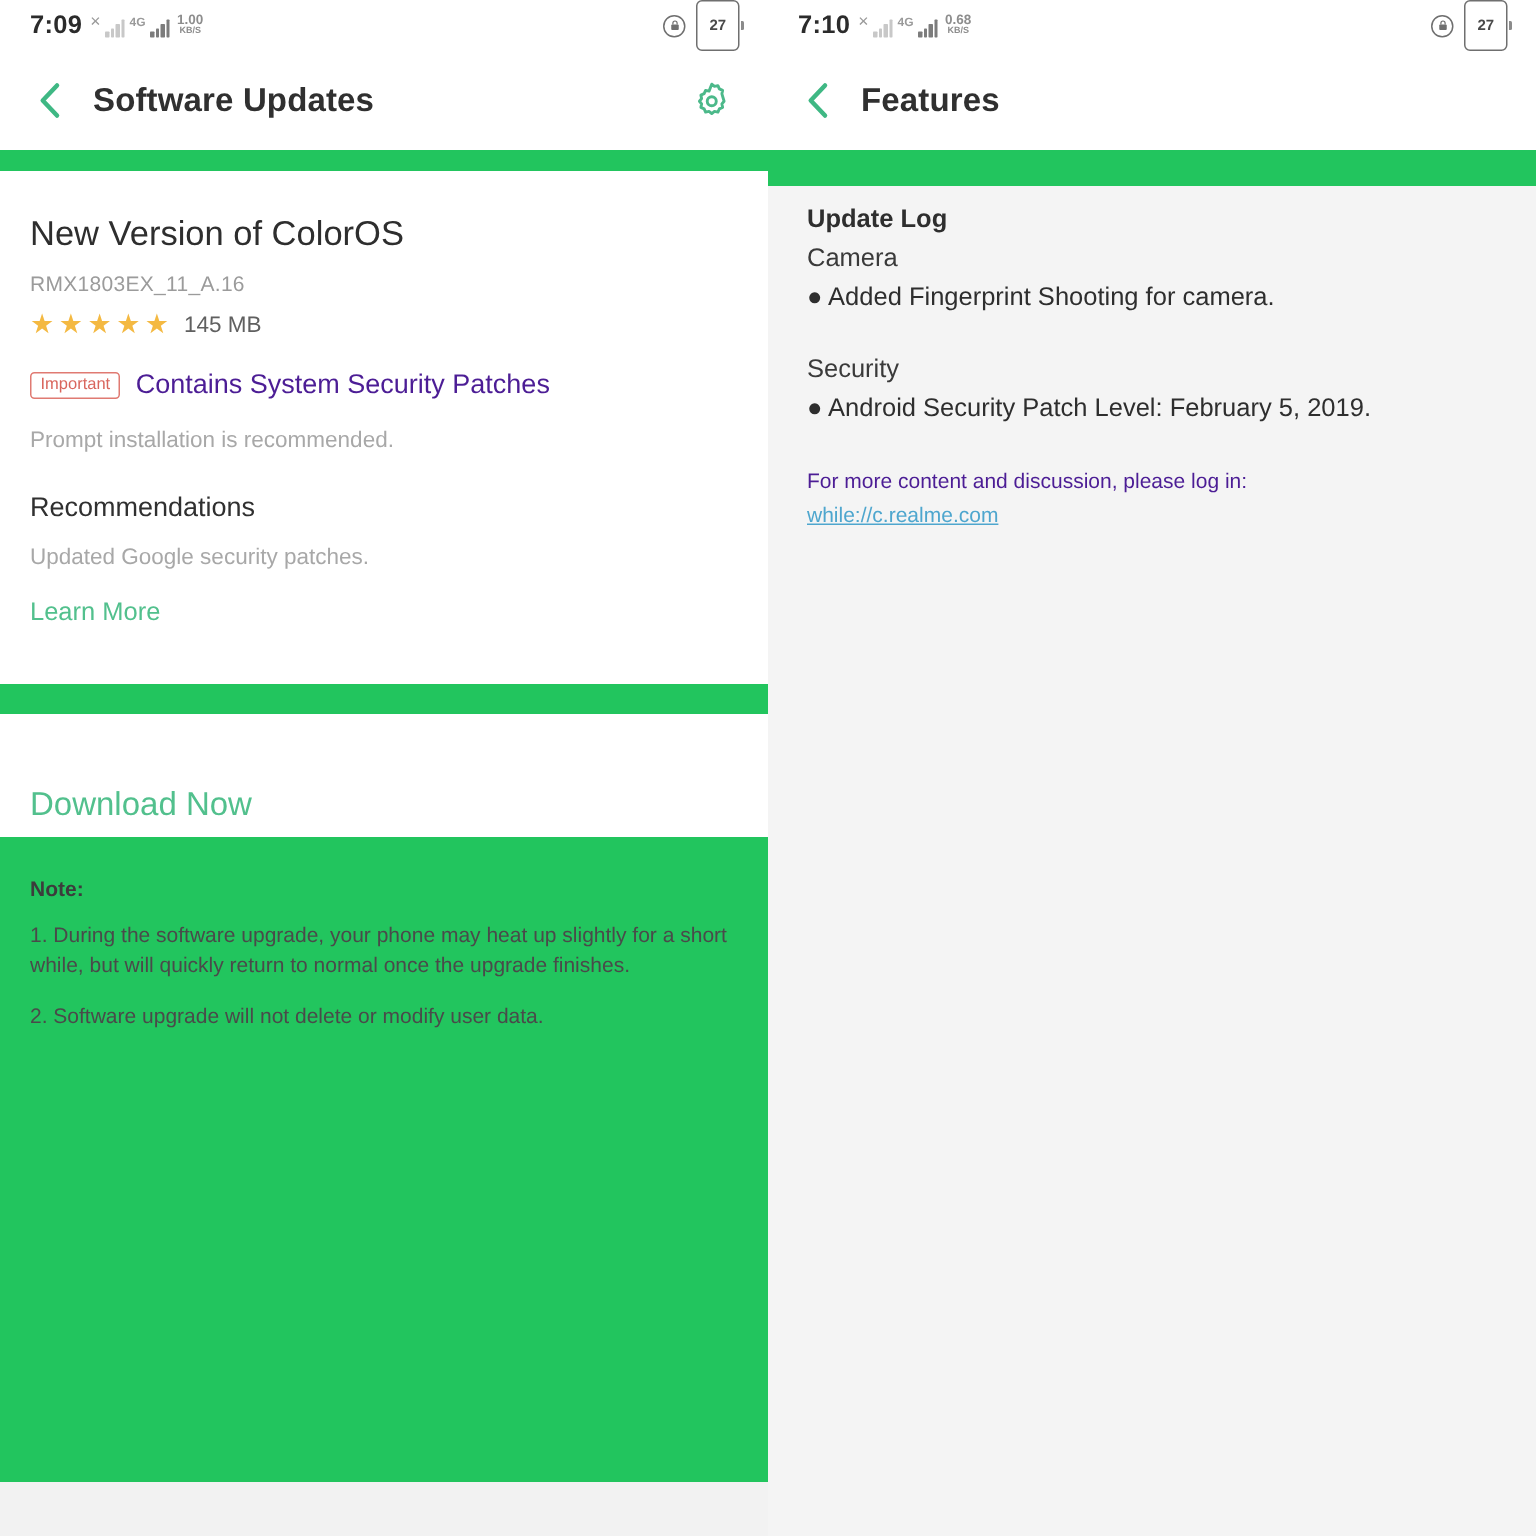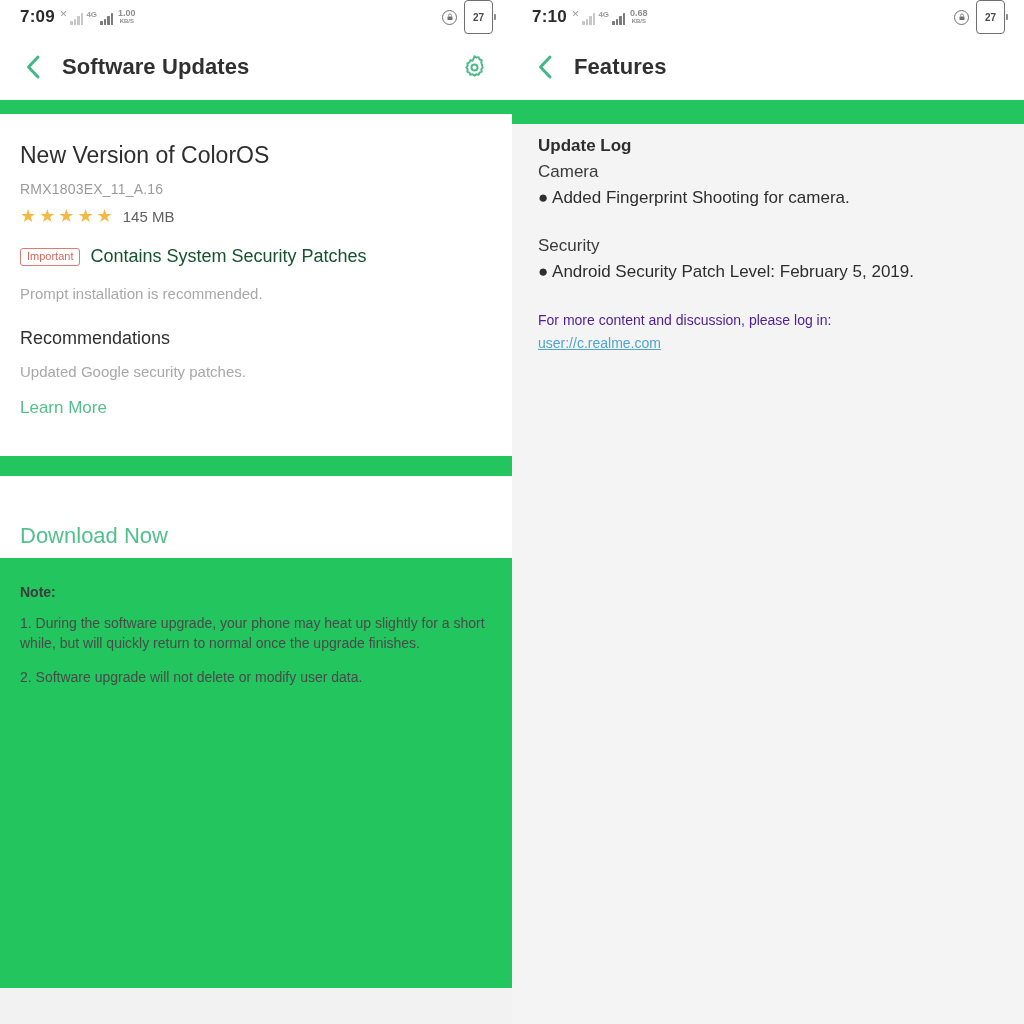--- a/index.html
+++ b/index.html
@@ -63,21 +63,21 @@
   .rating-row { display: flex; align-items: center; gap: 7px; margin-top: 10px; }
   .stars { display: flex; gap: 3px; }
   .star { font-size: 18px; line-height: 1; color: #f4b942; }
   .size { font-size: 15px; color: #606060; margin-left: 3px; }
 
   .important-row { display: flex; align-items: center; gap: 10px; margin-top: 21px; }
   .badge {
     border: 1px solid #e07a72; color: #d9665d; font-size: 11px;
     padding: 2px 6px 3px; border-radius: 3px; line-height: 1;
   }
-  .important-text { font-size: 18px; color: #14532d; }
+  .important-text { font-size: 18px; color: #4c1d95; }
   .prompt { font-size: 15px; color: #a8a8a8; margin-top: 18px; }
   .rec-head { font-size: 18px; color: #303030; margin-top: 26px; }
   .rec-body { font-size: 15px; color: #a8a8a8; margin-top: 14px; }
   .learn-more { font-size: 17px; color: #52c08d; margin-top: 18px; display: inline-block; }
 
   .download { font-size: 22px; color: #52c08d; margin-top: 37px; }
   .dl-card { height: 82px; display: flex; align-items: center; padding: 0 20px; background: #fff; }
 
   .note-wrap { padding: 26px 20px 0; }
   .note-head { font-size: 14px; font-weight: bold; color: #3c3c3c; }
@@ -251,17 +251,17 @@
     <div class="gap" style="height:24px"></div>
 
     <div class="right-body">
       <div class="log-head">Update Log</div>
       <div class="log-section">Camera</div>
       <div class="log-bullet">● Added Fingerprint Shooting for camera.</div>
       <div class="log-spacer"></div>
       <div class="log-section">Security</div>
       <div class="log-bullet">● Android Security Patch Level: February 5, 2019.</div>
       <div class="log-note">For more content and discussion, please log in:</div>
-      <a class="log-link">user://c.realme.com</a>
+      <a class="log-link">while://c.realme.com</a>
     </div>
   </div>
 
 </div>
 
 </body></html>

